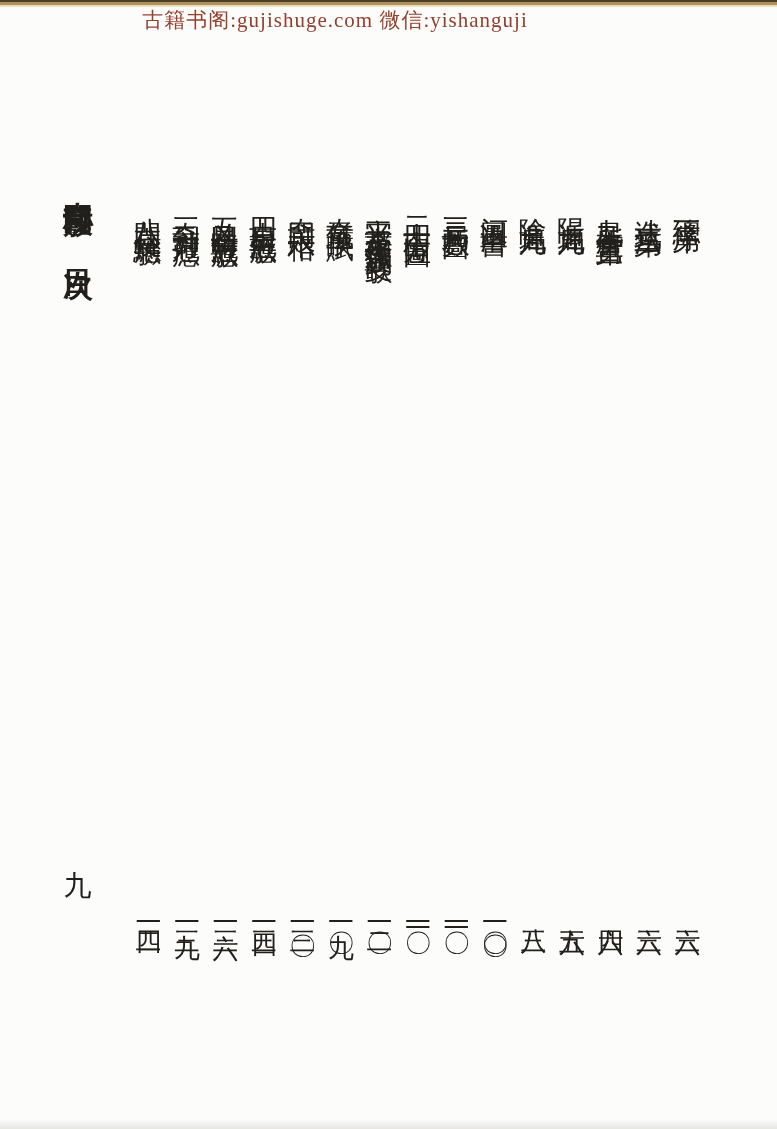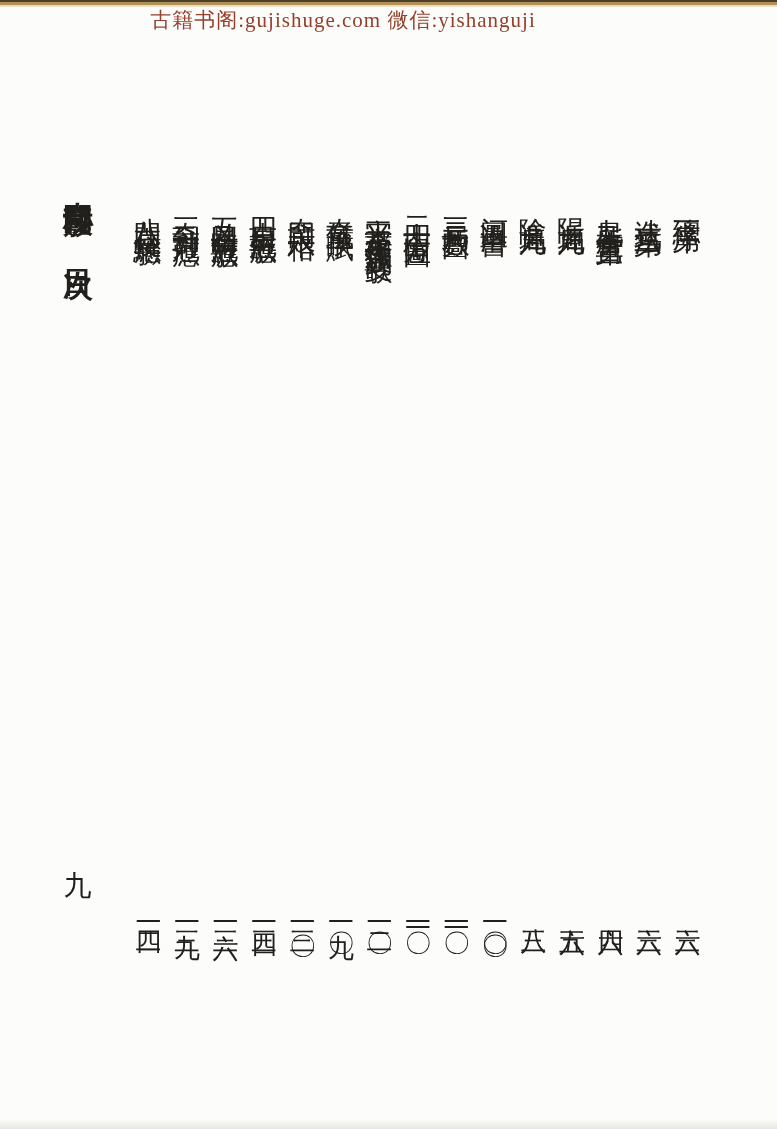--- a/index.html
+++ b/index.html
@@ -29,21 +29,20 @@
       var(--band-pale,#ecdfc0) 7px);
   }
   
   .header{
     position:absolute;top:7px;left:0;width:670px;
     text-align:center;
     font-size:21px;line-height:26px;
     letter-spacing:1px;
     color:var(--header-text,#94402d);
     font-family:"Liberation Serif","DejaVu Serif",serif;
-    margin-left:8px;
   }
   
   .vtext{
     writing-mode:vertical-rl;
     text-orientation:upright;
     white-space:nowrap;
   }
   
   .title-block{
     position:absolute;top:178px;left:58px;height:460px;

